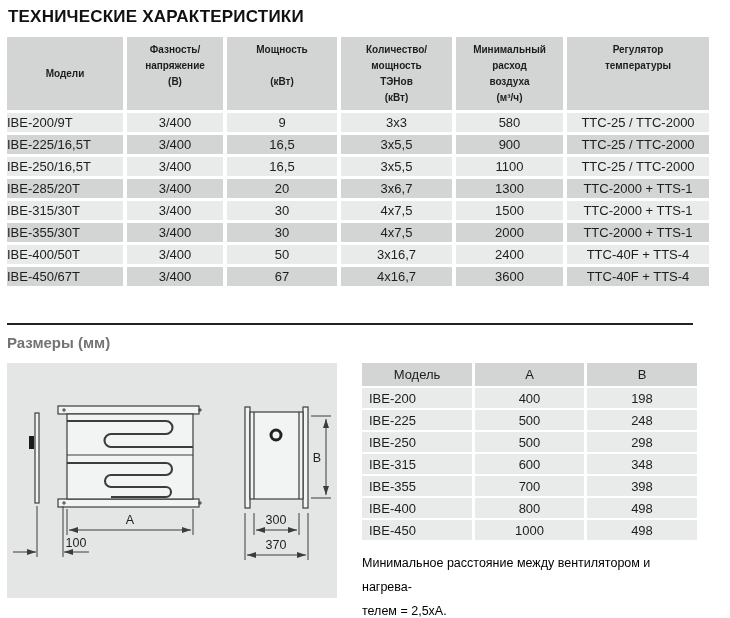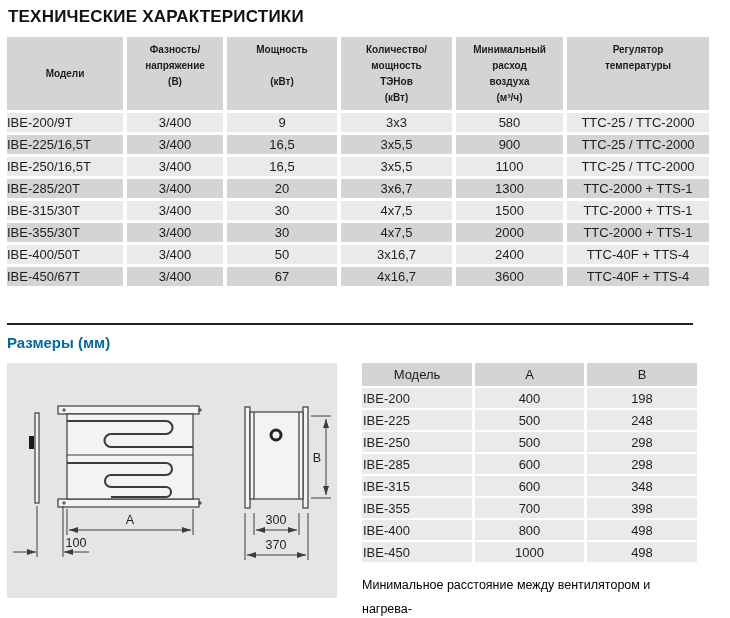--- a/index.html
+++ b/index.html
@@ -37,37 +37,37 @@
   .main-tbl td{
     font-size:13px;height:19px;text-align:center;vertical-align:middle;white-space:nowrap;
   }
   .main-tbl td.left{text-align:left;padding-left:0;}
   .main-tbl tbody tr:nth-child(odd) td{background:var(--row_light);}
   .main-tbl tbody tr:nth-child(even) td{background:var(--row_dark);}
   .c0{width:116px;} .c1{width:96px;} .c2{width:110px;}
   .c3{width:111px;} .c4{width:107px;} .c5{width:142px;}
   
   .rule{margin:37px 0 0 7px;width:686px;height:2px;background:var(--rule);border:0;}
-  h2.sec-title{margin:9px 0 12px 7px;font-size:15px;font-weight:bold;color:#0369a1;}
+  h2.sec-title{margin:9px 0 12px 7px;font-size:15px;font-weight:bold;color:#737373;}
   
   .bottom{display:flex;margin-left:7px;align-items:flex-start;}
   .drawing{width:330px;height:235px;background:var(--panel);flex:0 0 auto;}
   .right-col{margin-left:25px;width:340px;}
   
   .dims-wrap{width:335px;}
   .dims-tbl{border-spacing:3px 2px;margin:-2px -3px;}
   .dims-tbl th{
     background:var(--row_dark);font-size:13px;font-weight:normal;height:23px;
     text-align:center;vertical-align:middle;
   }
   .dims-tbl td{
     background:var(--row_light);font-size:13px;height:20px;
     text-align:center;vertical-align:middle;
   }
-  .dims-tbl td.left{text-align:left;padding-left:1px;}
+  .dims-tbl td.left{text-align:left;padding-left:7px;}
   .d0{width:110px;} .d1{width:109px;} .d2{width:110px;}
   .footnote{margin-top:11px;font-size:12.5px;line-height:24px;color:#000000;}
   
   svg{display:block;}
   .ln{stroke:var(--line);stroke-width:1.2;fill:none;}
   .shape{stroke:var(--line);stroke-width:1.2;fill:var(--shape_fill);}
   .coil{stroke:var(--line);stroke-width:2.1;fill:none;stroke-linecap:butt;}
   .dim{stroke:var(--line);stroke-width:1;fill:none;}
   .dim-label{font-size:12.5px;fill:#1f1f1f;font-family:"Liberation Sans","DejaVu Sans",sans-serif;}
   .screw{stroke:var(--line);stroke-width:1;}
@@ -273,25 +273,20 @@
                 <td class="d1">500</td>
                 <td class="d2">248</td>
               </tr>
 
               <tr>
                 <td class="d0 left">IBE-250</td>
                 <td class="d1">500</td>
                 <td class="d2">298</td>
               </tr>
 
-              <tr>
-                <td class="d0 left">IBE-285</td>
-                <td class="d1">600</td>
-                <td class="d2">298</td>
-              </tr>
 
               <tr>
                 <td class="d0 left">IBE-315</td>
                 <td class="d1">600</td>
                 <td class="d2">348</td>
               </tr>
 
               <tr>
                 <td class="d0 left">IBE-355</td>
                 <td class="d1">700</td>

